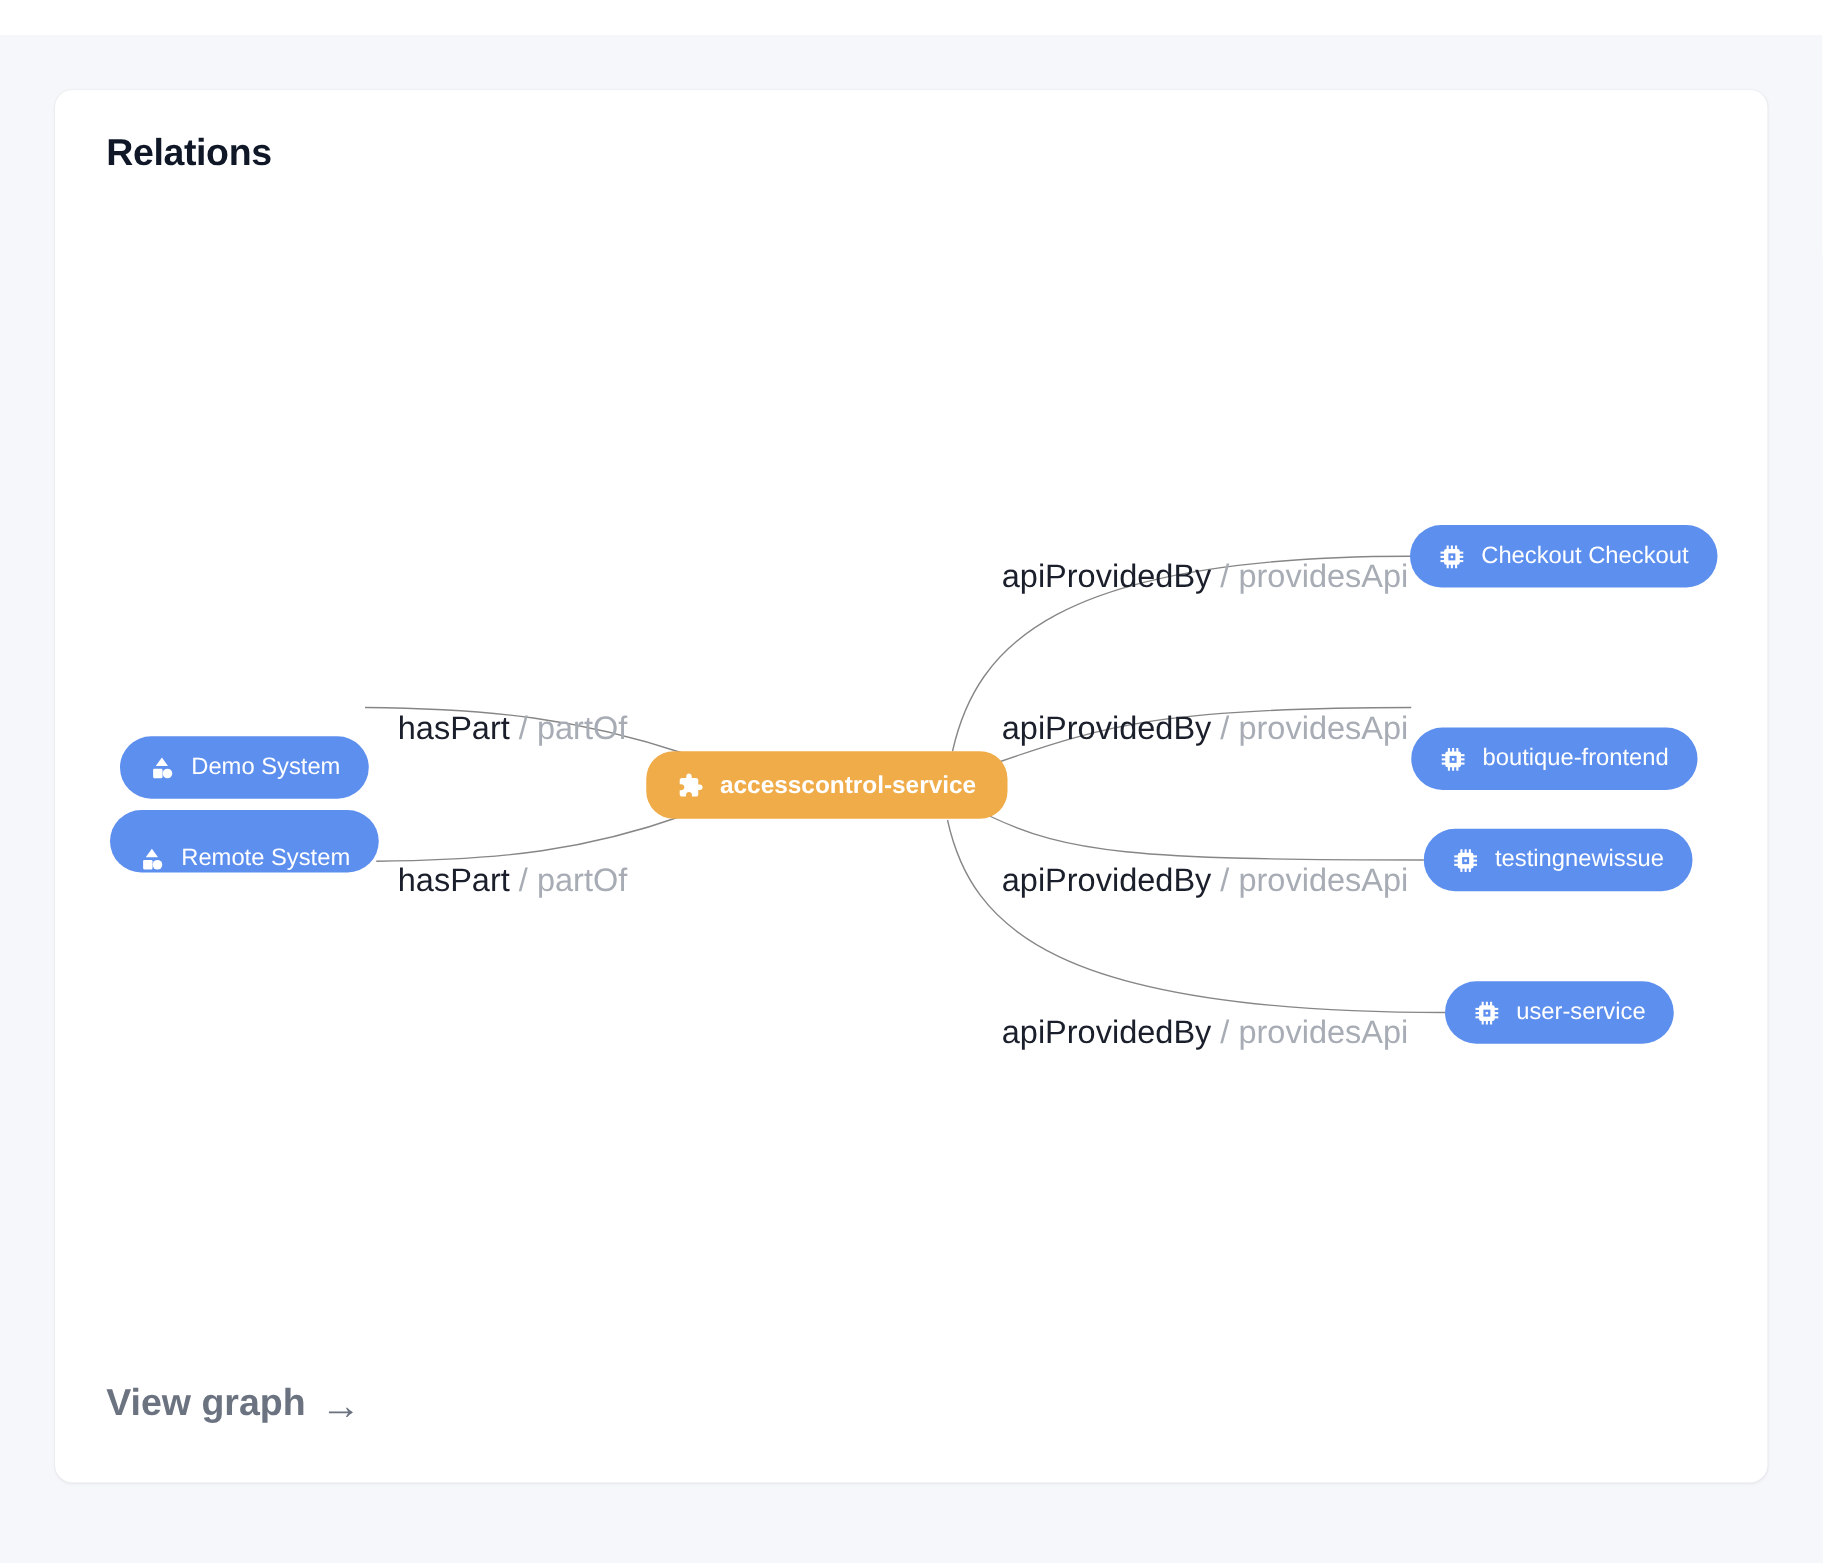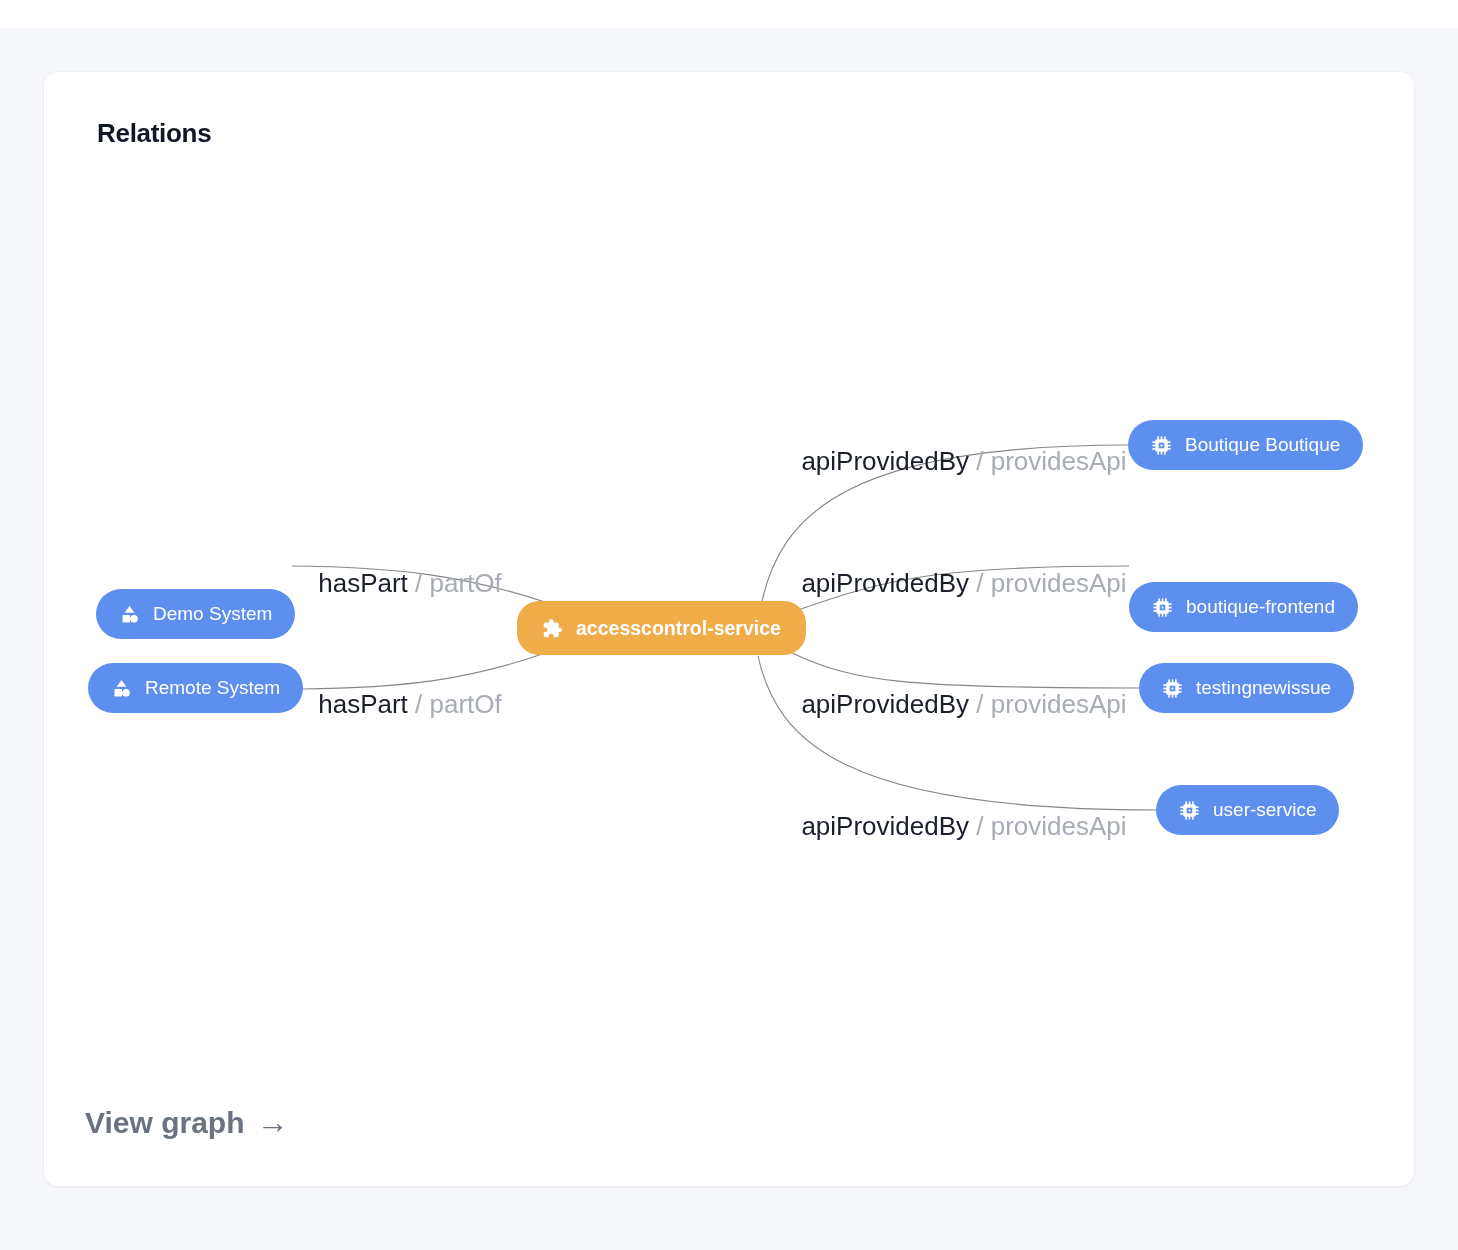--- a/index.html
+++ b/index.html
@@ -24,22 +24,22 @@
     position:absolute;
     left:44px; top:72px;
     width:1370px; height:1114px;
     background:var(--card-background,#ffffff);
     border-radius:14px;
     box-shadow:0 1px 3px rgba(16,24,40,.06), 0 0 0 1px rgba(16,24,40,.02);
   }
   .card-title{
     position:absolute;
     left:41px; top:34px;
-    margin:12px;
-    font-size:26px;
+    margin:0;
+    font-size:30px;
     font-weight:700;
     color:var(--title,#101828);
     letter-spacing:-0.3px;
   }
   .canvas{
     position:absolute;
     inset:0;
   }
   svg.edges{
     position:absolute;
@@ -89,21 +89,21 @@
     font-size:26px;
     white-space:nowrap;
     pointer-events:none;
   }
   .edge-label .lp{color:var(--edge-label-primary,#1A1F2B);}
   .edge-label .ls{color:var(--edge-label-secondary,#A7ACB5);}
   .view-graph{
     position:absolute;
     left:41px; top:1034px;
     display:inline-flex;
-    align-items:flex-start;
+    align-items:flex-end;
     gap:12px;
     font-size:30px;
     font-weight:700;
     color:var(--view-graph,#6B7280);
     cursor:pointer;
   }
   .view-graph .arrow{
     font-weight:400;
     font-size:32px;
     line-height:1;
@@ -155,21 +155,21 @@
       </div>
 
       <div class="node blue" style="left:52px;top:470px;margin-top:47px;">
         <svg class="icon" viewBox="0 0 24 24">
           <path class="solid" d="M12 2.2 L17.6 10 H6.4 Z"></path>
           <rect class="solid" x="4" y="12.6" width="8.6" height="8.6" rx="1"></rect>
           <circle class="solid" cx="17.1" cy="16.9" r="4.4"></circle>
         </svg>
         <span>Demo System</span>
       </div>
-      <div class="node blue" style="left:44px;top:591px;">
+      <div class="node blue" style="left:44px;top:576px;align-items:flex-end;">
         <svg class="icon" viewBox="0 0 24 24">
           <path class="solid" d="M12 2.2 L17.6 10 H6.4 Z"></path>
           <rect class="solid" x="4" y="12.6" width="8.6" height="8.6" rx="1"></rect>
           <circle class="solid" cx="17.1" cy="16.9" r="4.4"></circle>
         </svg>
         <span>Remote System</span>
       </div>
 
       <div class="node orange" style="left:473px;top:529px;justify-content:space-between;">
         <svg class="icon" viewBox="0 0 24 24">
@@ -189,21 +189,21 @@
           <rect class="solid" x="1.6" y="7.2" width="4" height="1.9"></rect>
             <rect class="solid" x="1.6" y="11.05" width="4" height="1.9"></rect>
             <rect class="solid" x="1.6" y="14.9" width="4" height="1.9"></rect>
           <rect class="solid" x="18.4" y="7.2" width="4" height="1.9"></rect>
             <rect class="solid" x="18.4" y="11.05" width="4" height="1.9"></rect>
             <rect class="solid" x="18.4" y="14.9" width="4" height="1.9"></rect>
           <rect class="solid" x="4.8" y="4.8" width="14.4" height="14.4" rx="2"></rect>
           <rect class="hole" x="8.8" y="8.8" width="6.4" height="6.4"></rect>
           <rect class="solid" x="10.9" y="10.9" width="2.2" height="2.2"></rect>
         </svg>
-        <span>Boutique Boutique</span>
+        <span>Checkout Checkout</span>
       </div>
       <div class="node blue" style="left:1085px;top:470px;margin-top:40px;">
         <svg class="icon" viewBox="0 0 24 24">
           <rect class="solid" x="7.2" y="1.6" width="1.9" height="4"></rect>
             <rect class="solid" x="11.05" y="1.6" width="1.9" height="4"></rect>
             <rect class="solid" x="14.9" y="1.6" width="1.9" height="4"></rect>
           <rect class="solid" x="7.2" y="18.4" width="1.9" height="4"></rect>
             <rect class="solid" x="11.05" y="18.4" width="1.9" height="4"></rect>
             <rect class="solid" x="14.9" y="18.4" width="1.9" height="4"></rect>
           <rect class="solid" x="1.6" y="7.2" width="4" height="1.9"></rect>

